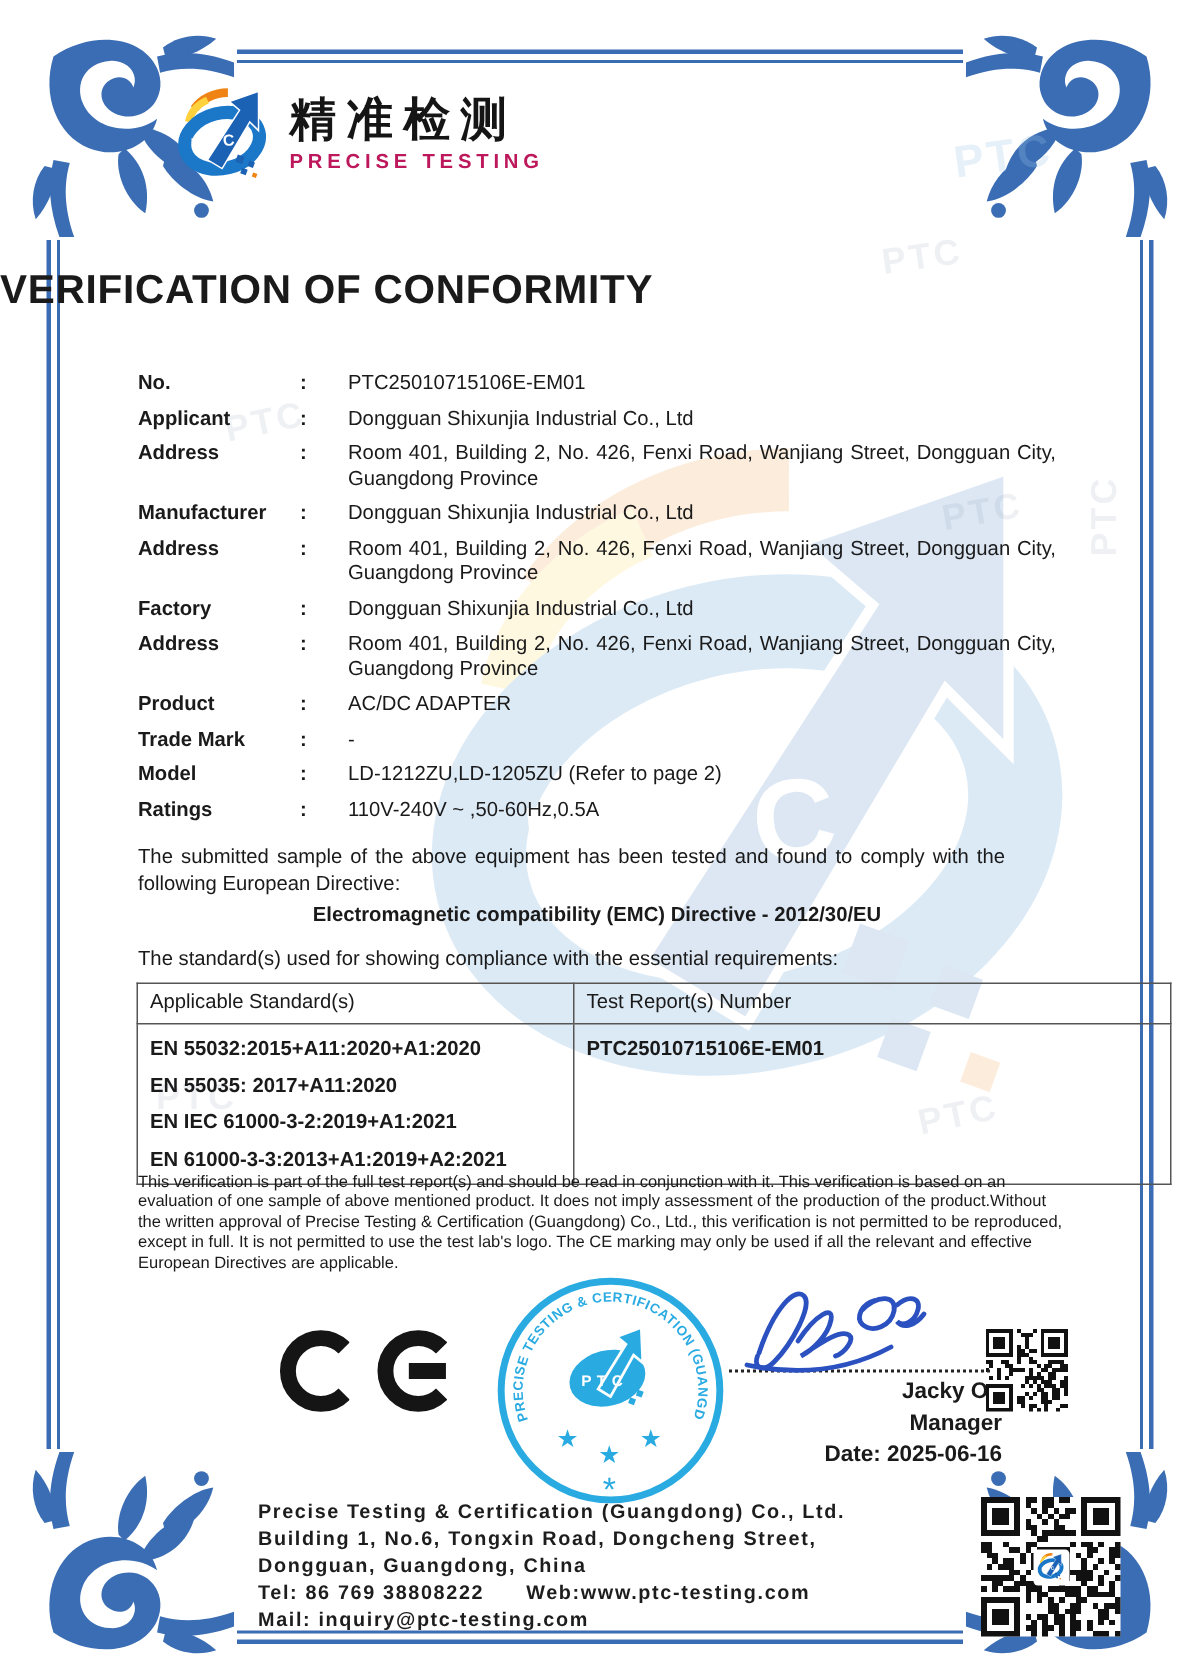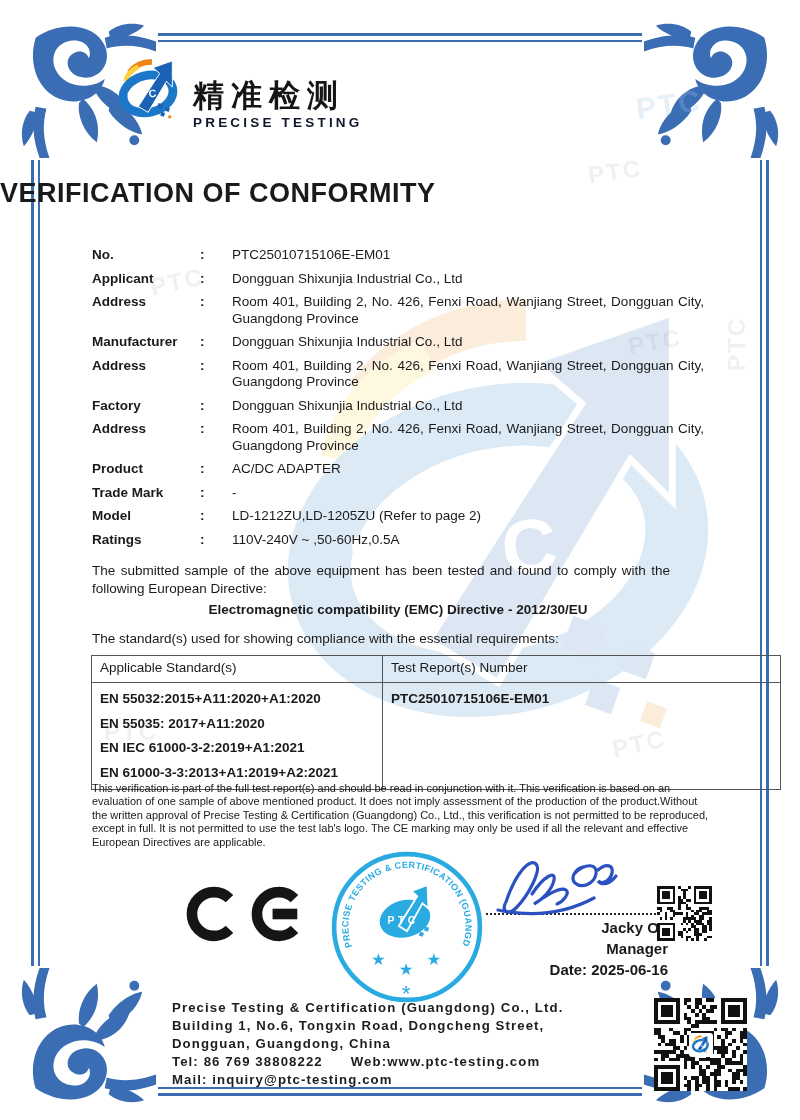--- a/index.html
+++ b/index.html
@@ -16,24 +16,24 @@
   .corner.bl{left:10px;bottom:6px;transform:scaleY(-1);}
   .corner.br{right:10px;bottom:6px;transform:scale(-1,-1);}
 
   
   .wm-logo{position:absolute;left:268px;top:292px;width:488px;opacity:.15;pointer-events:none;}
   .wm-ptc{position:absolute;font-weight:bold;color:#7d8ea3;opacity:.12;pointer-events:none;font-size:24px;letter-spacing:2px;}
 
   
   .logo{position:absolute;left:116px;top:57px;display:flex;align-items:flex-start;}
   .logo-mark{width:68px;height:66px;flex:none;}
-  .logo-text{margin-left:9px;padding-top:6px;margin-top:15px;}
+  .logo-text{margin-left:9px;padding-top:6px;}
   .logo-cn{font-size:31px;font-weight:bold;letter-spacing:7px;color:#151515;line-height:34px;
            font-family:"DejaVu Sans","Liberation Sans",sans-serif;}
-  .logo-en{font-size:13.5px;font-weight:bold;letter-spacing:3.2px;color:#0f172a;margin-top:3px;}
+  .logo-en{font-size:13.5px;font-weight:bold;letter-spacing:3.2px;color:#be185d;margin-top:3px;}
 
   .title{position:absolute;left:0;right:0;top:178px;text-align:left;font-size:27px;font-weight:bold;letter-spacing:.5px;}
 
   
   .fields{position:absolute;left:92px;top:247px;width:612px;}
   .frow{display:flex;margin-bottom:7px;font-size:13.5px;line-height:16.5px;}
   .flabel{width:108px;font-weight:bold;flex:none;}
   .fcolon{width:32px;font-weight:bold;flex:none;}
   .fvalue{flex:1;text-align:justify;}
 

